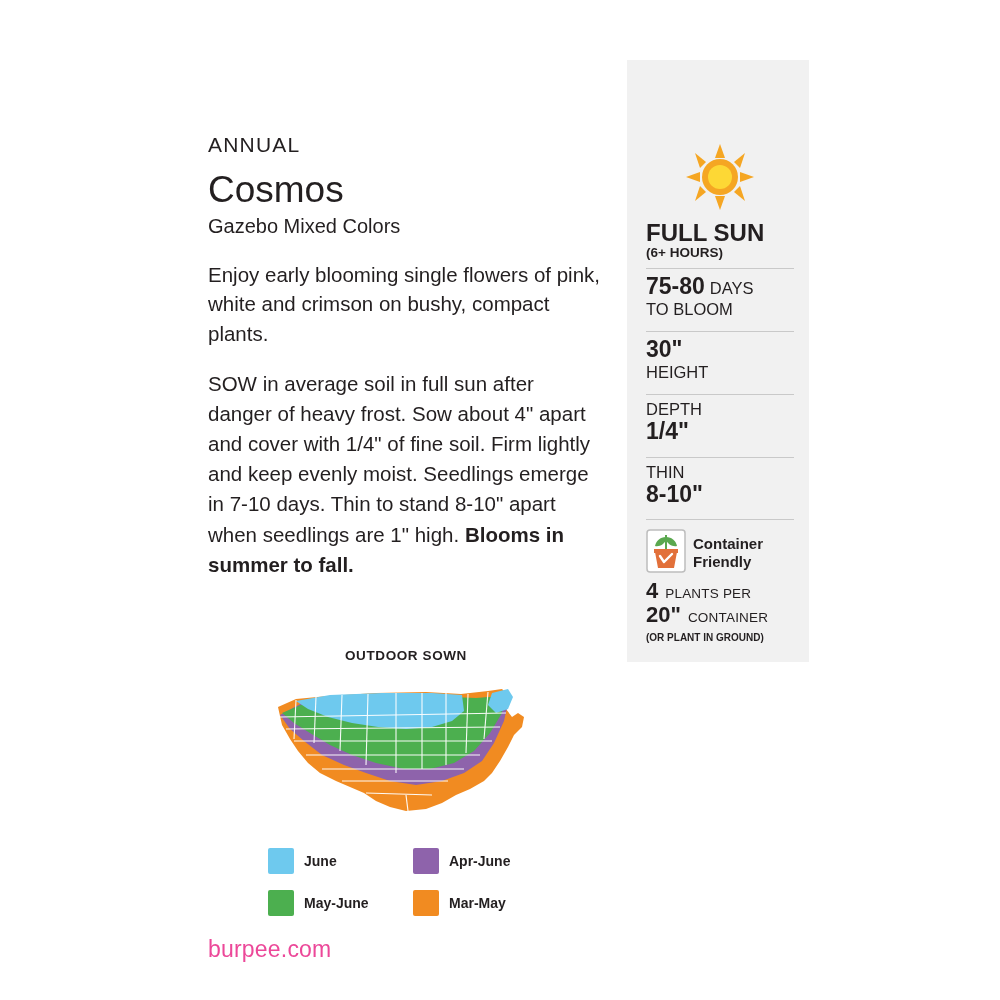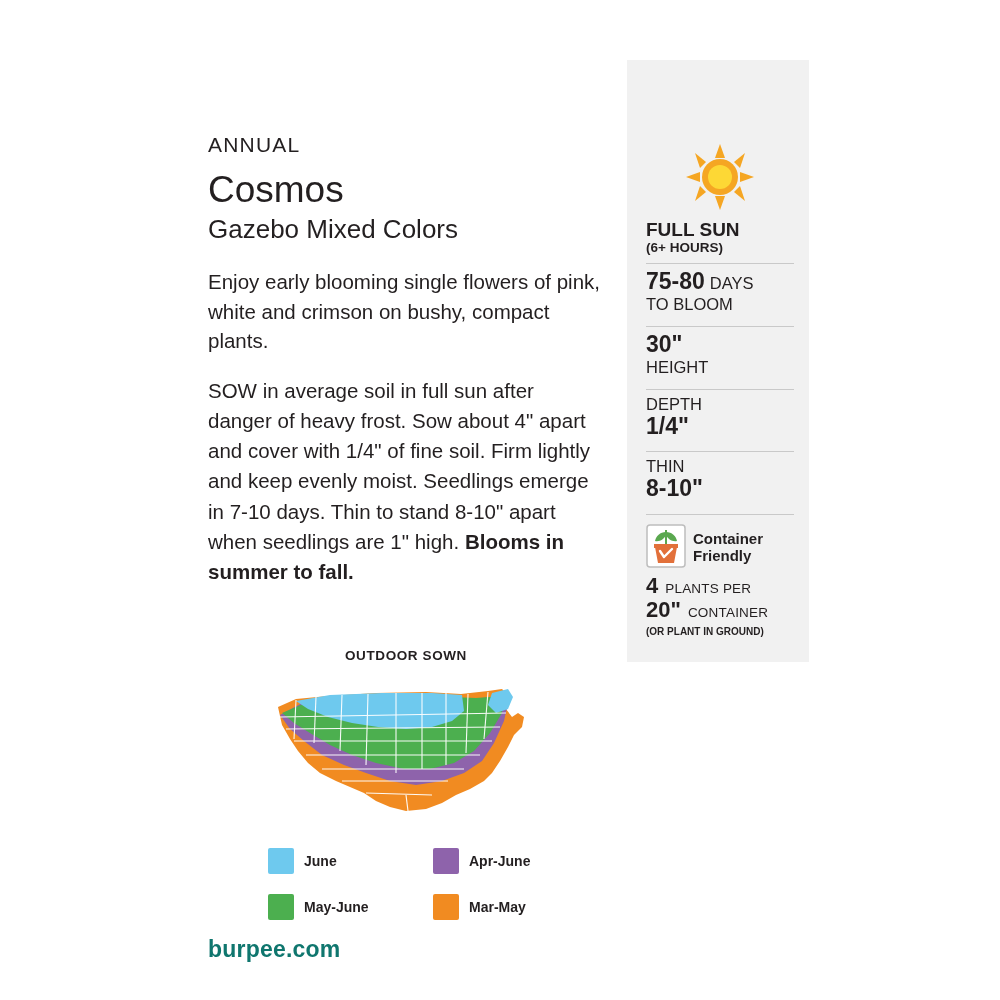--- a/index.html
+++ b/index.html
@@ -31,21 +31,21 @@
     line-height: 1.2;
   }
   .title {
     font-size: 37px;
     font-weight: 400;
     line-height: 1.15;
     margin-top: 12px;
     color: #231f20;
   }
   .subtitle {
-    font-size: 26px;
+    font-size: 20px;
     font-weight: 400;
     line-height: 1.2;
     margin-top: 2px;
     color: #231f20;
   }
   .lede {
     font-size: 20.5px;
     font-weight: normal;
     line-height: 1.45;
     margin-top: 22px;
@@ -87,21 +87,20 @@
   }
   .map-wrap svg {
     display: block;
   }
   .legend {
     margin: 14px 0 0 22px;
     width: 280px;
     display: grid;
     grid-template-columns: 145px 145px;
     grid-row-gap: 16px;
-    gap: 20px;
   }
   .legend-item {
     display: flex;
     align-items: center;
   }
   .legend-sw {
     width: 26px;
     height: 26px;
     border-radius: 2px;
     display: inline-block;
@@ -112,23 +111,23 @@
     margin-left: 10px;
     color: #231f20;
   }
 
   
   .footer {
     position: absolute;
     left: 208px;
     top: 936px;
     font-size: 23px;
-    font-weight: bold;
+    font-weight: normal;
     letter-spacing: 0.2px;
-    color: #0f766e;
+    color: #ec4899;
   }
 
   
   .panel {
     position: absolute;
     left: 627px;
     top: 60px;
     width: 182px;
     height: 602px;
     background: #f1f1f1;
@@ -139,21 +138,21 @@
     top: 0;
     width: 148px;
   }
   .sun-icon {
     margin: 82px auto 0;
     width: 78px;
     height: 70px;
     position: relative;
   }
   .panel-heading {
-    font-size: 19px;
+    font-size: 24px;
     font-weight: bold;
     line-height: 1.05;
     margin-top: 8px;
     color: #231f20;
   }
   .panel-sub {
     font-size: 13.5px;
     font-weight: bold;
     line-height: 1.2;
     color: #231f20;

